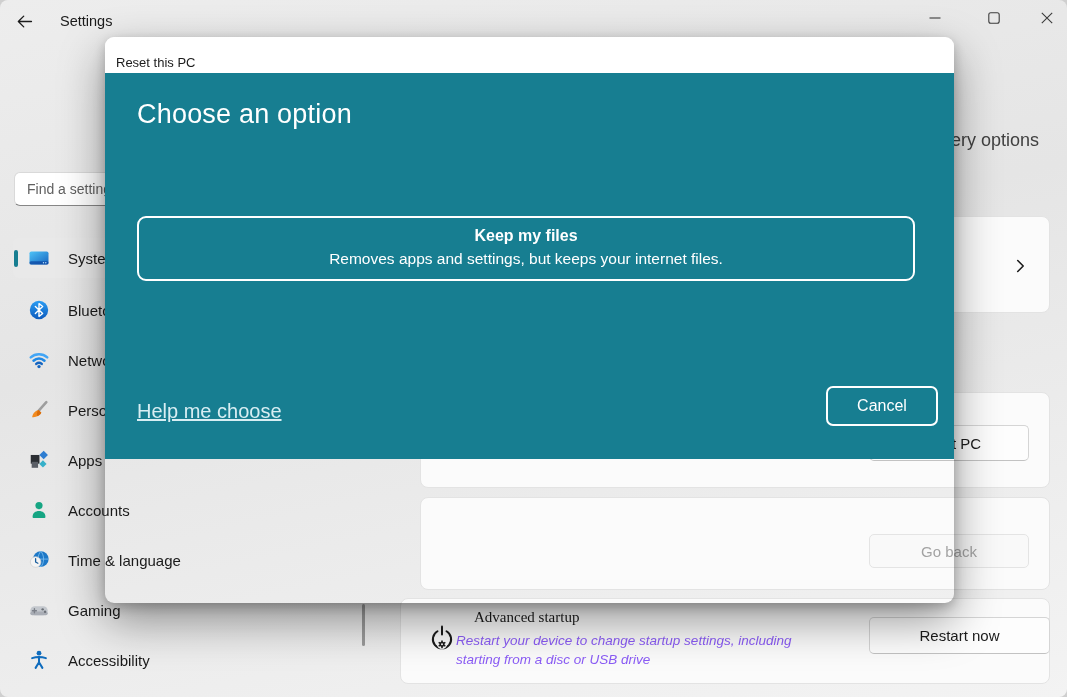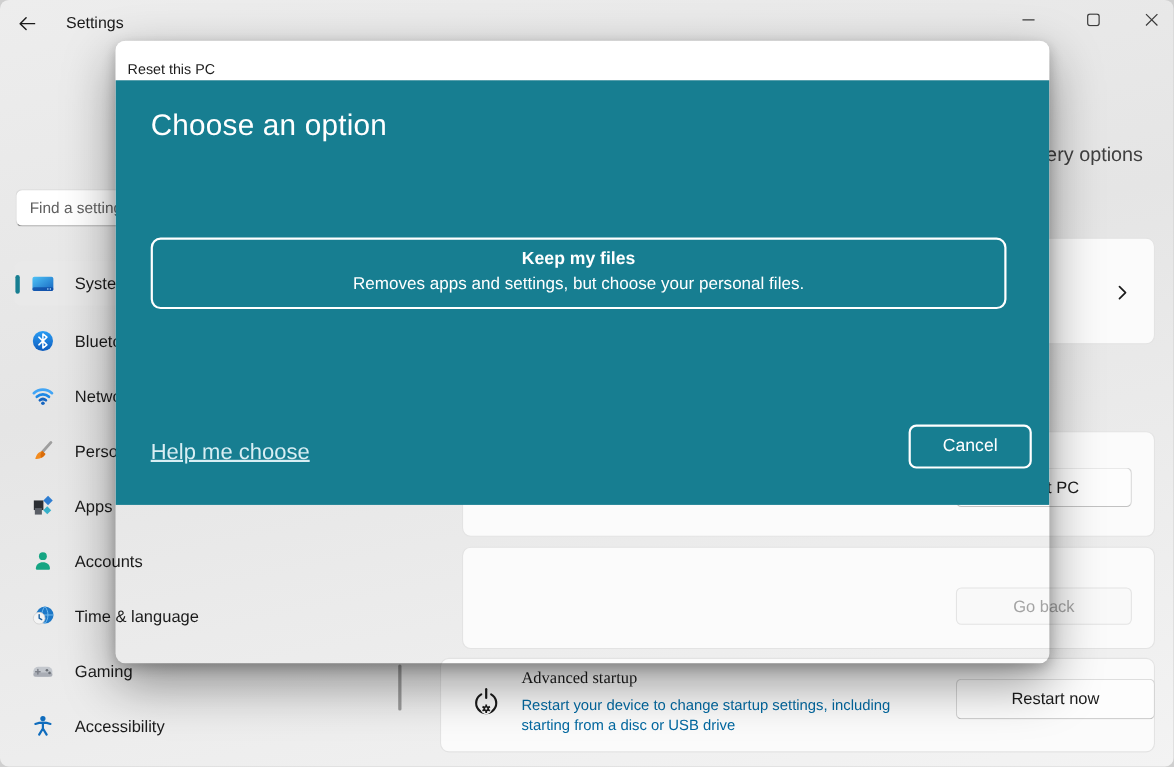--- a/index.html
+++ b/index.html
@@ -43,22 +43,22 @@
   .card-advanced{ left:400px; top:598px; width:650px; height:86px; }
   .btn { position:absolute; display:flex; align-items:center; justify-content:center;
     background:#fdfdfd; border:1px solid #d5d5d5; border-bottom-color:#c2c2c2;
     border-radius:5px; font-size:15px; color:#1b1b1b; }
   .btn-reset   { left:448px; top:32px; width:160px; height:36px; }
   .btn-goback  { left:448px; top:36px; width:160px; height:34px;
     color:#a3a3a3; background:#f9f9f9; border-color:#e4e4e4; }
   .btn-restart { left:468px; top:18px; width:181px; height:37px; }
   .adv-icon { position:absolute; left:26px; top:24px; width:30px; height:30px; }
   .adv-title { position:absolute; left:73px; top:10px; font-size:15px; color:#1a1a1a;font-family:Liberation Serif, serif; }
-  .adv-desc { position:absolute; left:73px; top:32px; width:345px;
-    font-size:13.5px; line-height:19px; color:#0369a1; }
+  .adv-desc { position:absolute; left:55px; top:32px; width:345px;
+    font-size:13.5px; line-height:19px; color:#8b5cf6;font-style:italic; }
   
   .dialog { position:absolute; left:105px; top:37px; width:849px; height:566px;
     border-radius:9px; overflow:hidden; z-index:10;
     box-shadow:0 18px 46px rgba(0,0,0,0.40), 0 4px 12px rgba(0,0,0,0.22); }
   .dialog-titlebar { height:36px; background:#ffffff; display:flex; align-items:center; }
   .dialog-title { margin-left:11px; font-size:13px; color:#1c1c1c;margin-top:14px; }
   .dialog-body { position:relative; height:386px; background:#177E91;text-align:center; }
   .dialog-heading { position:absolute; left:32px; top:26px; font-size:27px;
     font-weight:300; color:#ffffff; letter-spacing:0.2px; }
   .option-list { position:absolute; left:32px; top:99px; width:778px;margin-top:44px; }
@@ -239,21 +239,21 @@
 
   <div class="dialog">
     <div class="dialog-titlebar">
       <div class="dialog-title">Reset this PC</div>
     </div>
     <div class="dialog-body">
       <div class="dialog-heading">Choose an option</div>
       <div class="option-list">
         <div class="option-btn">
           <div class="option-title">Keep my files</div>
-          <div class="option-desc">Removes apps and settings, but choose your personal files.</div>
+          <div class="option-desc">Removes apps and settings, but keeps your internet files.</div>
         </div>
       </div>
       <div class="help-link">Help me choose</div>
       <div class="cancel-btn">Cancel</div>
     </div>
   </div>
 
 </div>
 
 </body></html>

